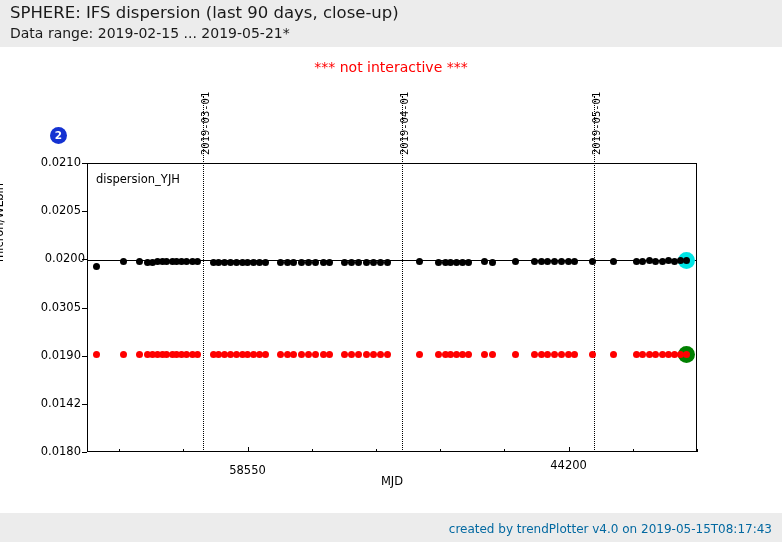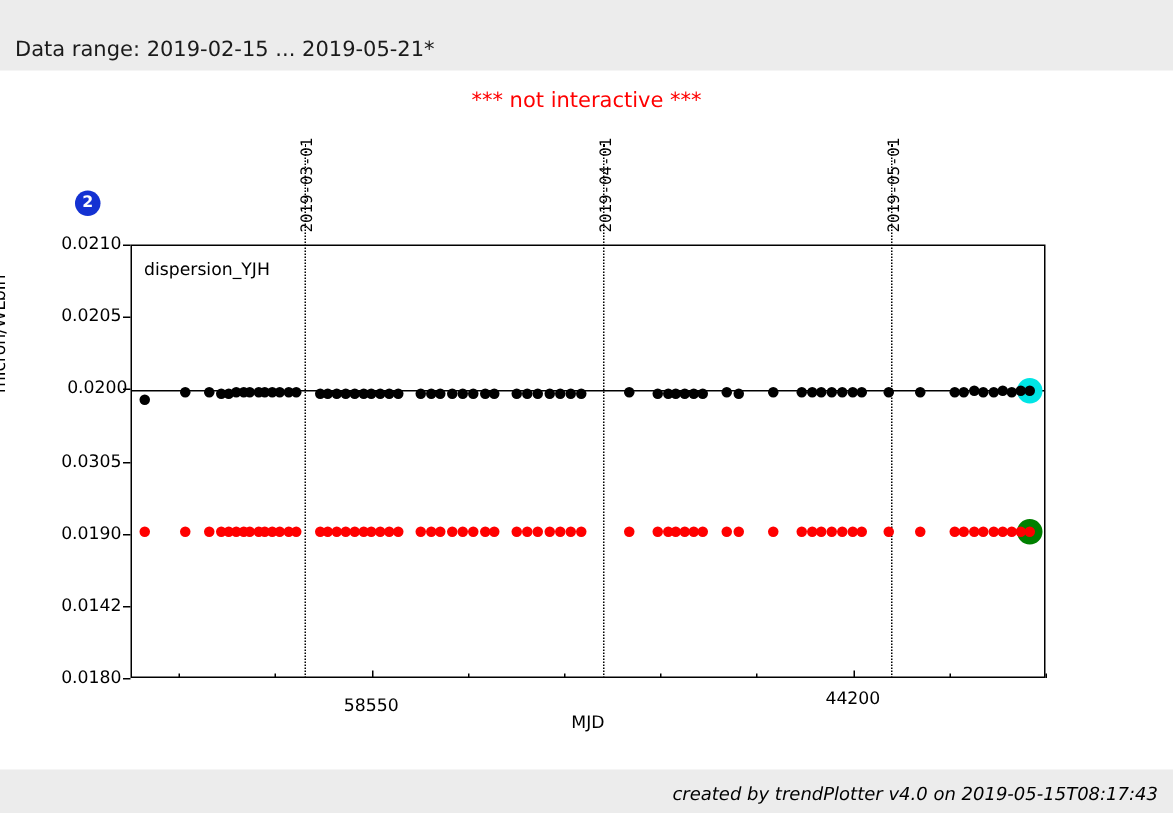--- a/index.html
+++ b/index.html
@@ -48,24 +48,23 @@
     position: absolute;
     left: 10px; top: 522px;
     font-size: 12px;
     color: #1a1a1a;
     white-space: nowrap;
   }
   #footer-right {
     position: absolute;
     right: 10px; top: 522px;
     font-size: 12px;
-    color: #000000;
-    white-space: nowrap;
-    text-align: center;
-    font-style: italic;
+    color: #0369a1;
+    white-space: nowrap;
+    text-align: center;
   }
 
   
   #not-interactive {
     position: absolute;
     left: 0; top: 59px;
     width: 782px;
     text-align: center;
     font-size: 14px;
     color: #ff0000;
@@ -193,20 +192,21 @@
   }
   .halo-cyan  { background: #00e5e5; }
   .halo-green { background: #008000; }
 </style>
 </head>
 <body>
 
 <div id="page">
 
   <div id="header-band"></div>
+  <div id="chart-title">SPHERE: IFS dispersion (last 90 days, close-up)</div>
   <div id="chart-subtitle">Data range: 2019-02-15 ... 2019-05-21*</div>
 
   <div id="not-interactive">*** not interactive ***</div>
 
   <div id="page-badge">2</div>
 
   <div id="ylabel">micron/WLbin</div>
   <div id="xlabel">MJD</div>
 
   <div id="axis-layer">

